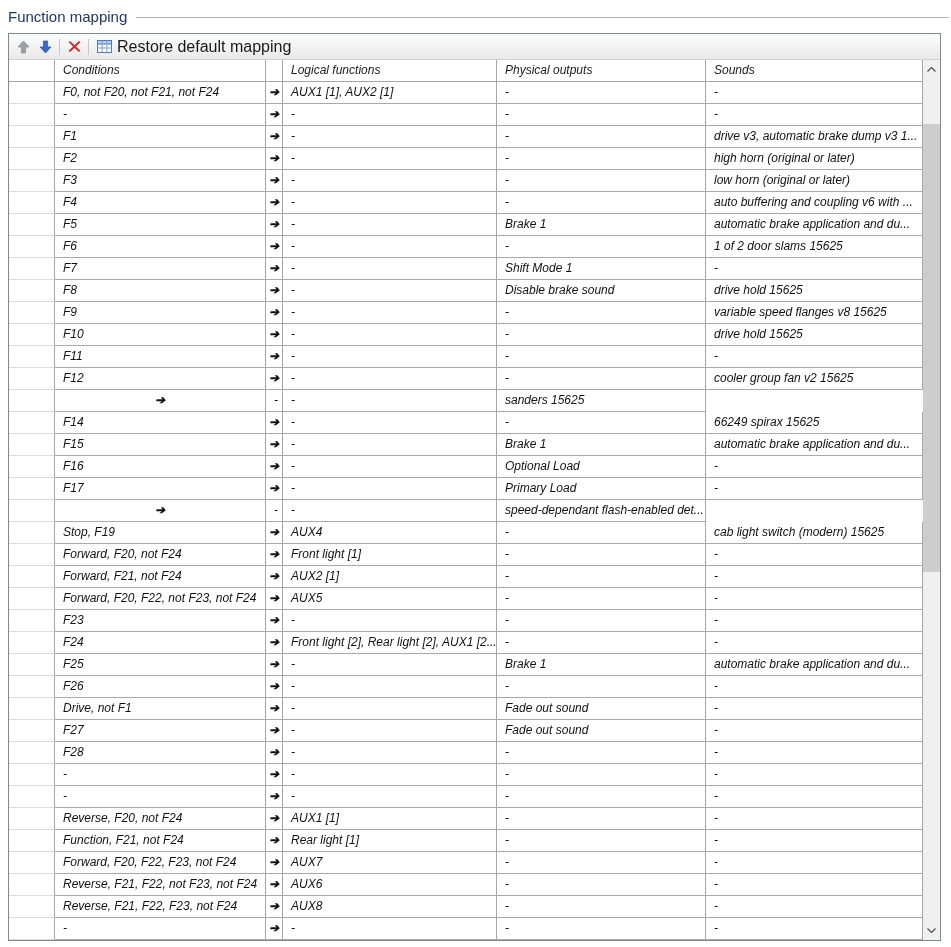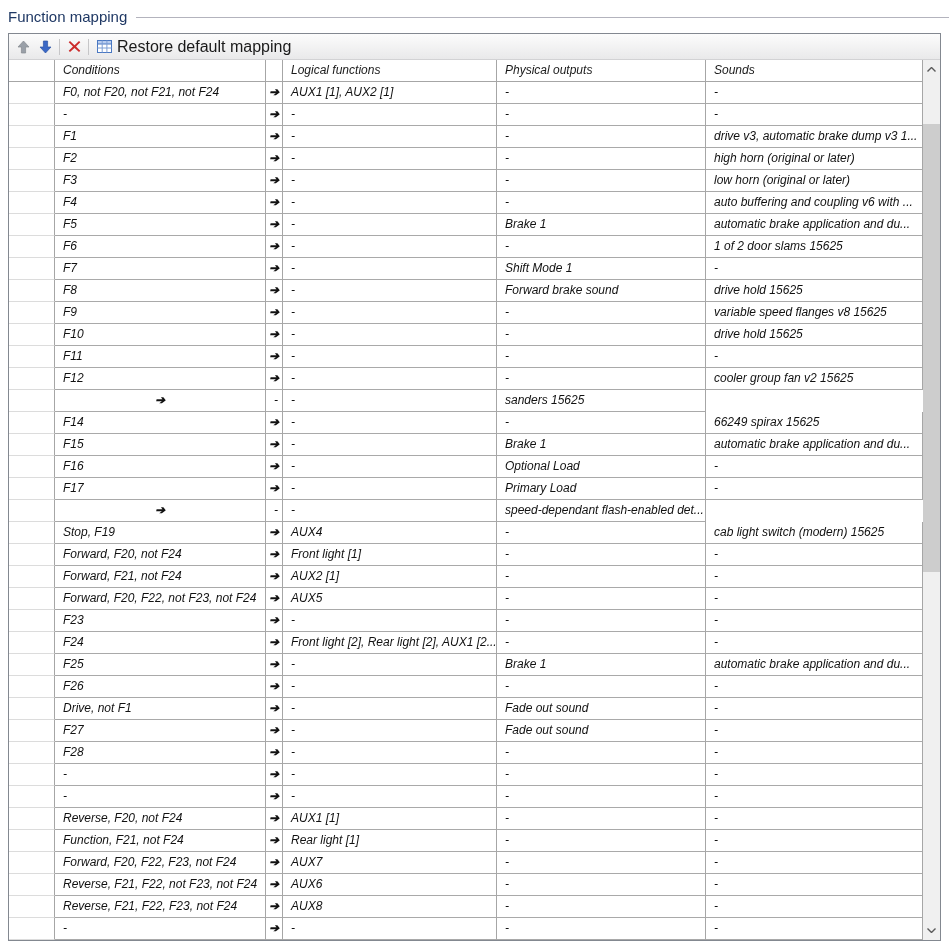--- a/index.html
+++ b/index.html
@@ -189,21 +189,21 @@
     <div class="cell c-phys">-</div>
     <div class="cell c-log">Shift Mode 1</div>
     <div class="cell c-snd">-</div>
   </div>
 
   <div class="grid-row">
     <div class="cell c-sel"></div>
     <div class="cell c-cond">F8</div>
     <div class="cell c-arrow">➔</div>
     <div class="cell c-phys">-</div>
-    <div class="cell c-log">Forward brake sound</div>
+    <div class="cell c-log">Disable brake sound</div>
     <div class="cell c-snd">drive hold 15625</div>
   </div>
 
   <div class="grid-row">
     <div class="cell c-sel"></div>
     <div class="cell c-cond">F9</div>
     <div class="cell c-arrow">➔</div>
     <div class="cell c-phys">-</div>
     <div class="cell c-log">-</div>
     <div class="cell c-snd">variable speed flanges v8 15625</div>

